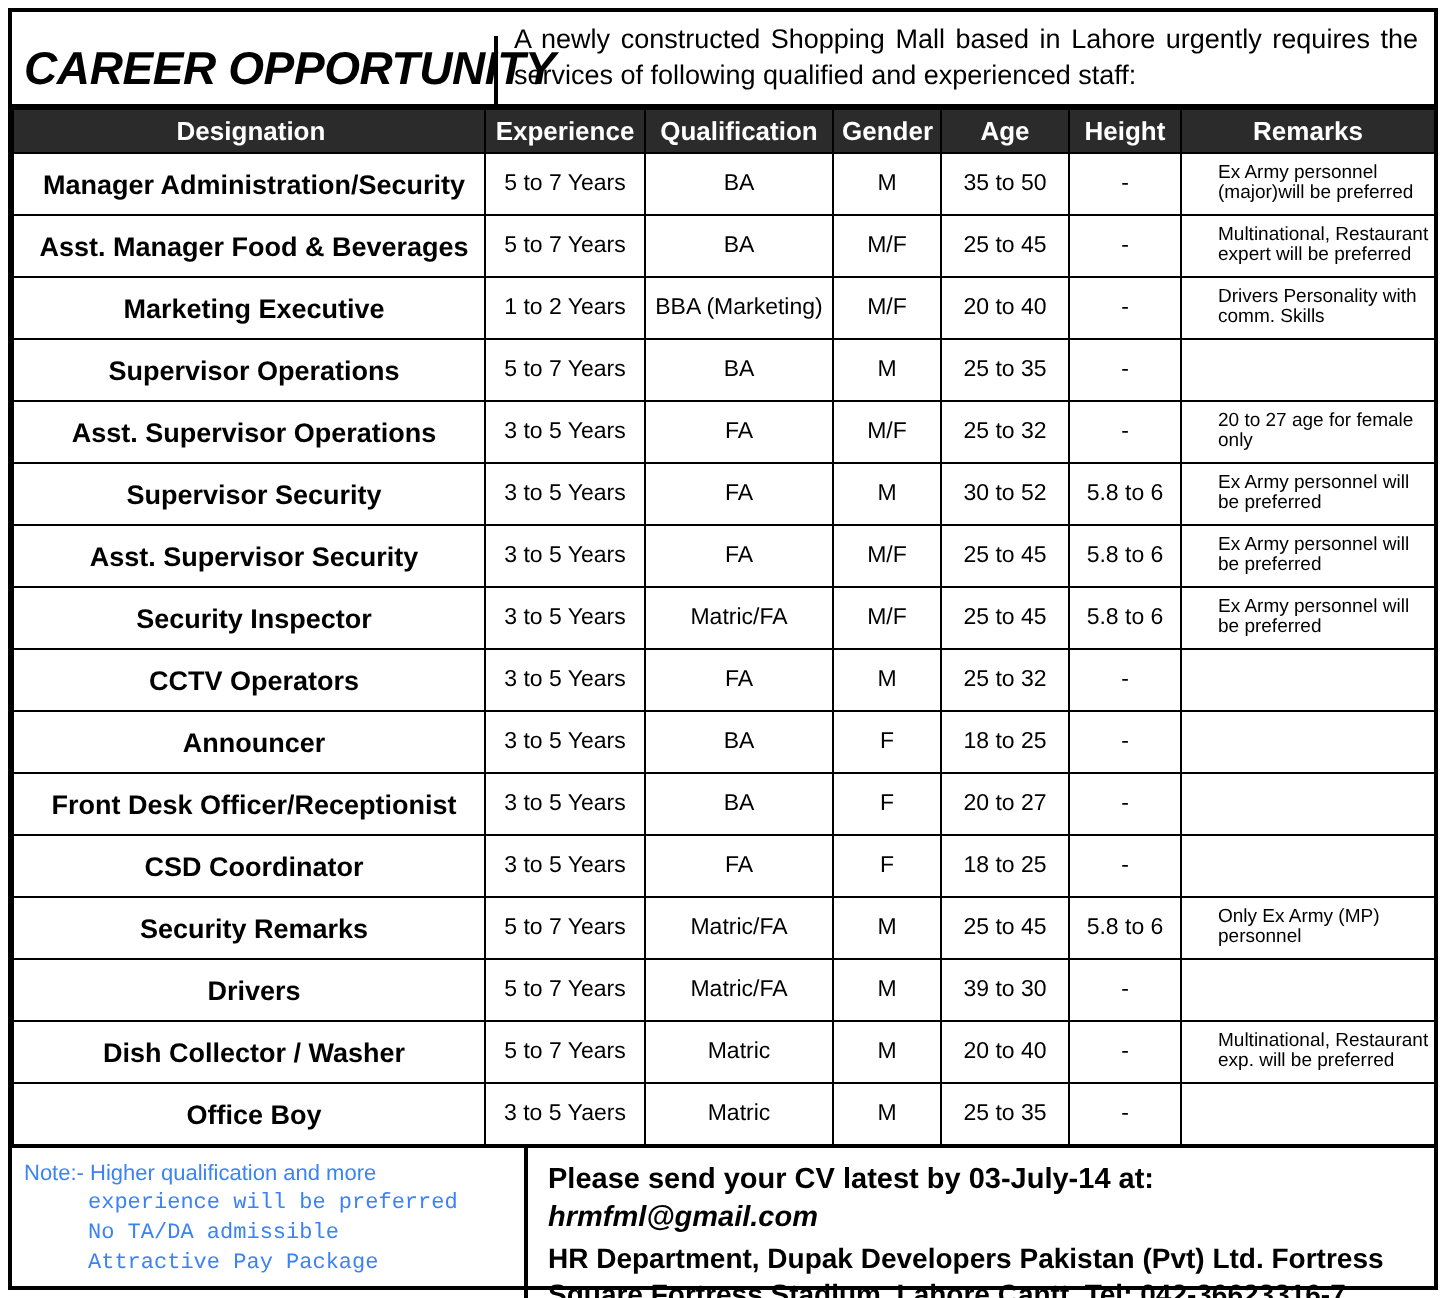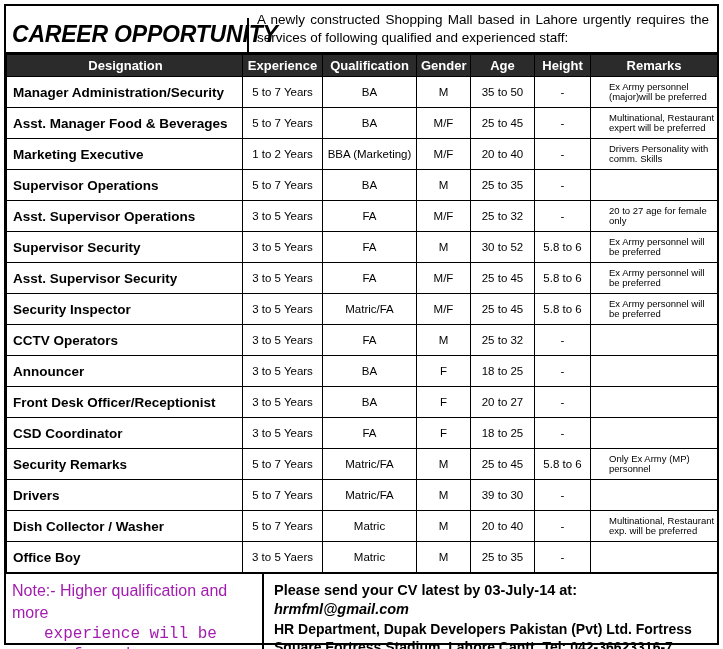--- a/index.html
+++ b/index.html
@@ -85,20 +85,21 @@
     height: 22px;
     padding: 1px 4px;
   }
   th.th-designation { text-align: center; padding-left: 6px; }
   th.th-center { text-align: center; }
   td.c-designation {
     font-size: 13.5px;
     font-weight: bold;
     padding-left: 6px;
     color: #000;
+    text-align: center;
   }
   td.c-center {
     text-align: center;
     font-size: 11.5px;
     color: #000;
   }
   td.c-remarks {
     font-size: 9.5px;
     padding-left: 18px;
     line-height: 1.12;
@@ -113,22 +114,22 @@
     border-top: 1px solid #000;
     flex: 1 1 auto;
   }
   .footer-left {
     width: 258px;
     box-sizing: border-box;
     border-right: 2px solid #000;
     padding: 6px 6px 6px 6px;
   }
   .note-line {
-    font-size: 16px;
-    color: #a21caf;
+    font-size: 11px;
+    color: #3b82f6;
     line-height: 1.35;
   }
   .note-label { font-weight: normal; }
   .note-indent { padding-left: 32px; font-family: Liberation Mono, monospace; }
   .footer-right {
     flex: 1;
     padding: 7px 8px 6px 10px;
     box-sizing: border-box;
   }
   .cv-line {

